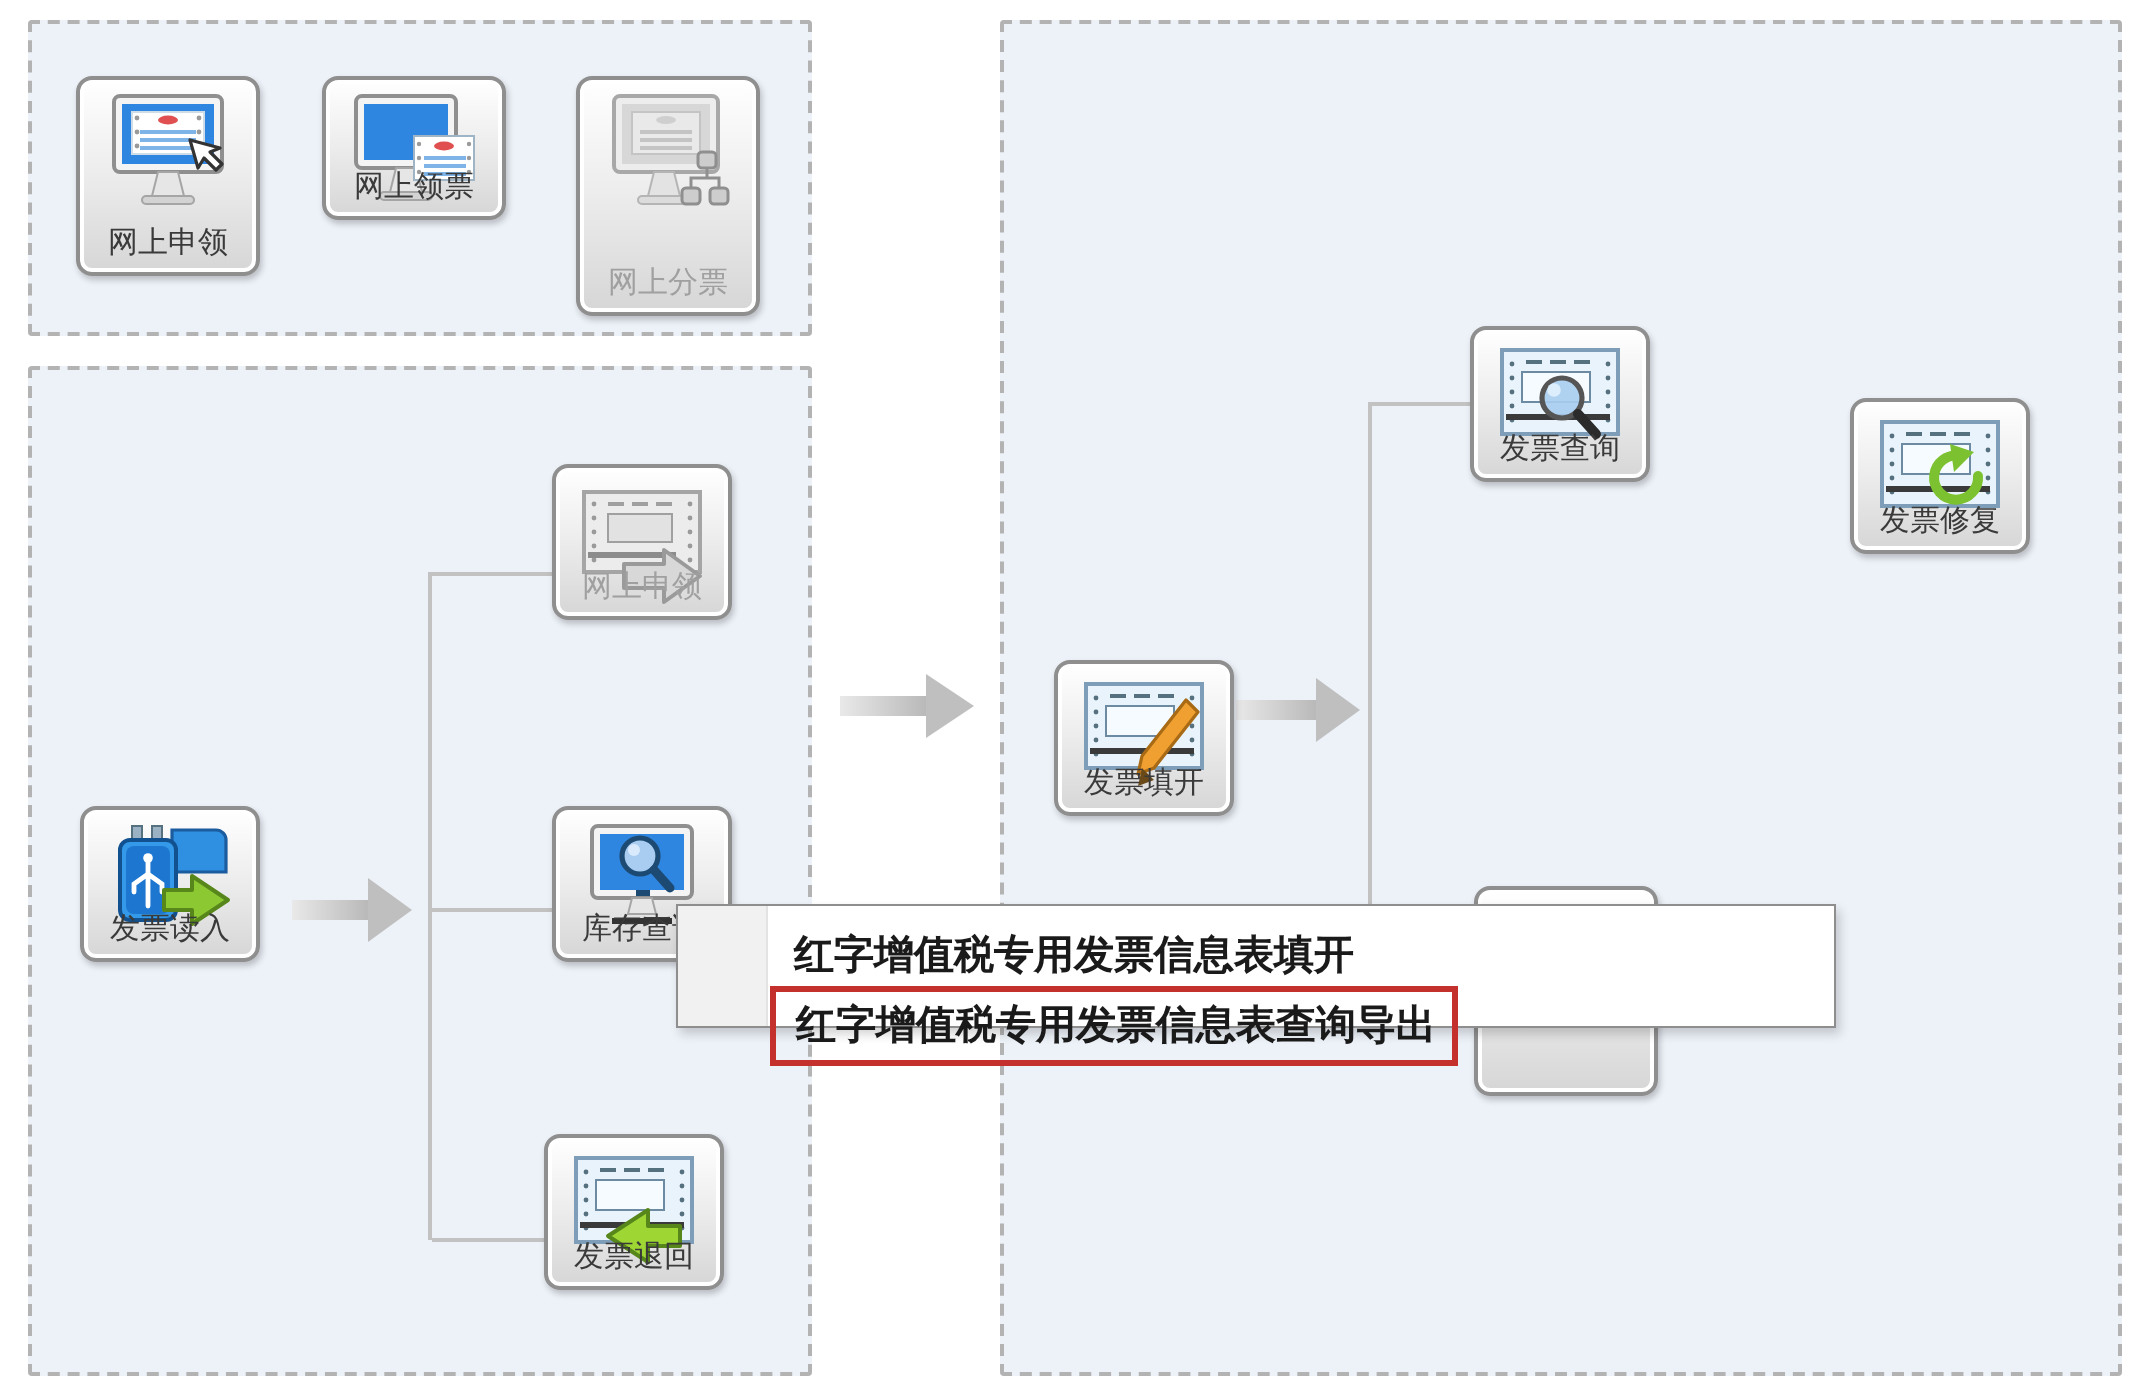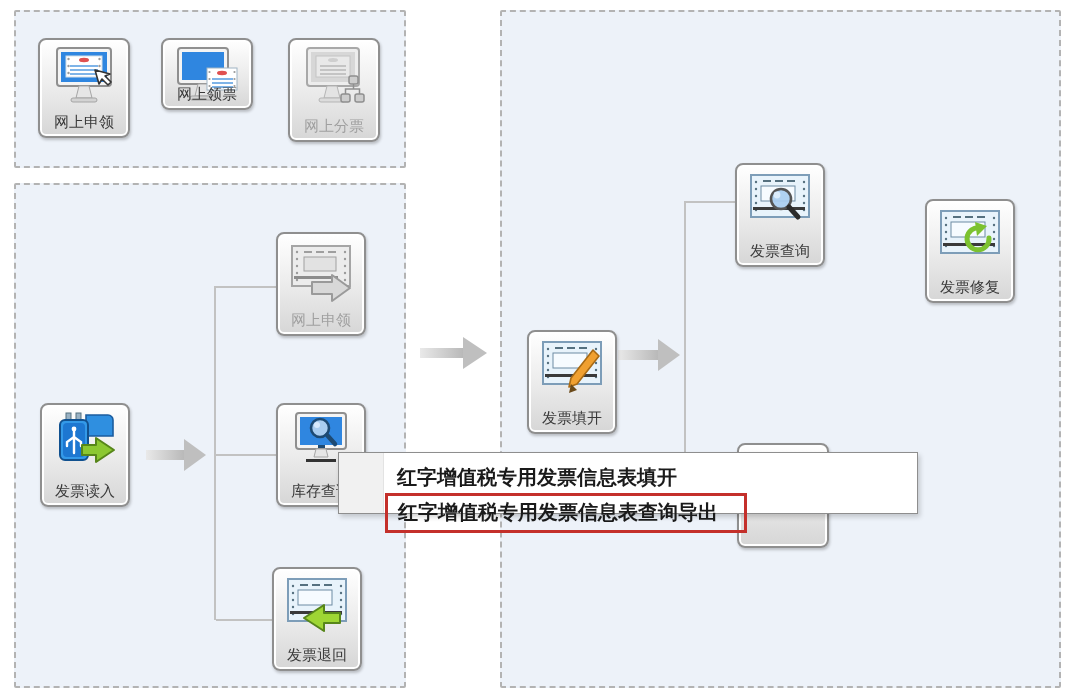--- a/index.html
+++ b/index.html
@@ -9,38 +9,38 @@
   
   .gbox{position:absolute;border:2px dashed #b3b3b3;background:#edf2f9;border-radius:2px;z-index:0;}
 
   
   .hline,.vline{position:absolute;background:#c2c2c2;z-index:1;}
   .hline{height:2px;}
   .vline{width:2px;}
   .flow-arrow{position:absolute;z-index:1;}
 
   
-  .btn{position:absolute;width:90px;height:104px;border:2px solid #8f8f8f;border-radius:8px;
+  .btn{position:absolute;width:90px;height:78px;border:2px solid #8f8f8f;border-radius:8px;
        background:linear-gradient(#ffffff,#ececec 50%,#d6d6d6);
        box-shadow:inset 0 0 0 2px #ffffff,1px 2px 3px rgba(0,0,0,.22);
        z-index:2;display:flex;flex-direction:column;align-items:center;justify-content:flex-end;
        box-sizing:border-box;}
   .btn .art{position:absolute;top:6px;left:50%;transform:translateX(-50%);width:66px;height:64px;}
   .btn .lbl{position:relative;font-size:15px;color:#3a3a3a;line-height:22px;padding-bottom:3px;white-space:nowrap;}
   .btn.disabled .lbl{color:#a0a0a0;}
   .btn.selected{border-color:#6aa0c8;background:linear-gradient(#f8fcff,#d9edfb 55%,#bfe0f6);
        box-shadow:inset 0 0 0 2px #ffffff,1px 2px 3px rgba(0,0,0,.18);}
 
   
   .menu{position:absolute;left:338px;top:452px;width:580px;height:62px;background:#ffffff;
         border:1px solid #8e8e8e;box-shadow:2px 3px 5px rgba(0,0,0,.18);z-index:5;box-sizing:border-box;}
   .menu-gutter{position:absolute;left:0;top:0;bottom:0;width:44px;background:#f1f1f1;border-right:1px solid #e3e3e3;}
   .menu-item{position:absolute;font-size:20px;font-weight:bold;color:#1a1a1a;white-space:nowrap;cursor:default;}
   .menu-item.plain{left:58px;top:11px;}
-  .menu-item.boxed{left:46px;top:40px;border:3px solid #c4302b;padding:3px 26px 4px 10px;}
+  .menu-item.boxed{left:46px;top:40px;border:3px solid #c4302b;padding:3px 8px 4px 10px;}
 </style>
 </head>
 <body>
 
 <div class="canvas">
 
   <div class="gbox" style="left:14px;top:10px;width:388px;height:154px;"></div>
   <div class="gbox" style="left:14px;top:183px;width:388px;height:501px;"></div>
   <div class="gbox" style="left:500px;top:10px;width:557px;height:674px;"></div>
 
@@ -119,21 +119,21 @@
       <circle cx="35.5" cy="26" r="1.1" fill="#9a9a9a"></circle>
         <circle cx="35.5" cy="33" r="1.1" fill="#9a9a9a"></circle>
         <circle cx="35.5" cy="40" r="1.1" fill="#9a9a9a"></circle>
       <circle cx="60.5" cy="26" r="1.1" fill="#9a9a9a"></circle>
         <circle cx="60.5" cy="33" r="1.1" fill="#9a9a9a"></circle>
         <circle cx="60.5" cy="40" r="1.1" fill="#9a9a9a"></circle>
     </svg>
     <span class="lbl">网上领票</span>
   </div>
 
-  <div class="btn disabled" style="left:288px;top:38px;width:92px;height:104px;">
+  <div class="btn disabled" style="left:288px;top:38px;width:92px;height:120px;">
     <svg class="art" viewBox="0 0 66 64">
       <rect x="6" y="2" width="52" height="38" rx="3" fill="#ededed" stroke="#a8a8a8" stroke-width="2"></rect>
       <rect x="10" y="6" width="44" height="30" fill="#d7d7d7"></rect>
       <rect x="15" y="10" width="34" height="21" fill="#e9e9e9" stroke="#c4c4c4"></rect>
       <ellipse cx="32" cy="14" rx="5" ry="2" fill="#cfcfcf"></ellipse>
       <rect x="19" y="19" width="26" height="2" fill="#c4c4c4"></rect>
         <rect x="19" y="23" width="26" height="2" fill="#c4c4c4"></rect>
         <rect x="19" y="27" width="26" height="2" fill="#c4c4c4"></rect>
       <path d="M26 40 h10 l3 12 h-16 z" fill="#e3e3e3" stroke="#b5b5b5"></path>
       <rect x="18" y="52" width="26" height="4" rx="2" fill="#dcdcdc" stroke="#b5b5b5"></rect>

